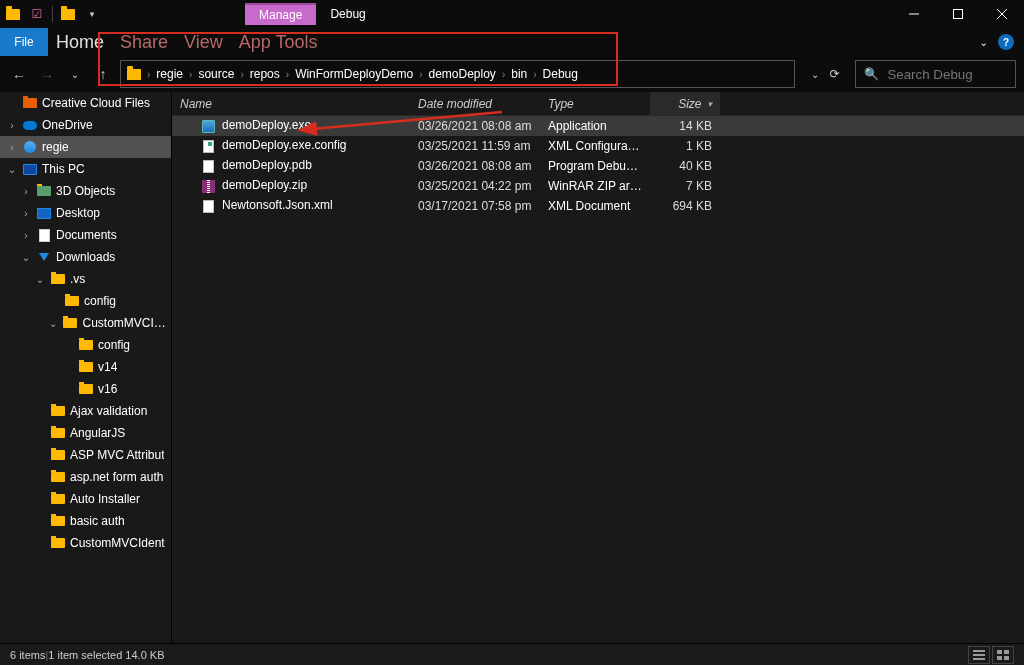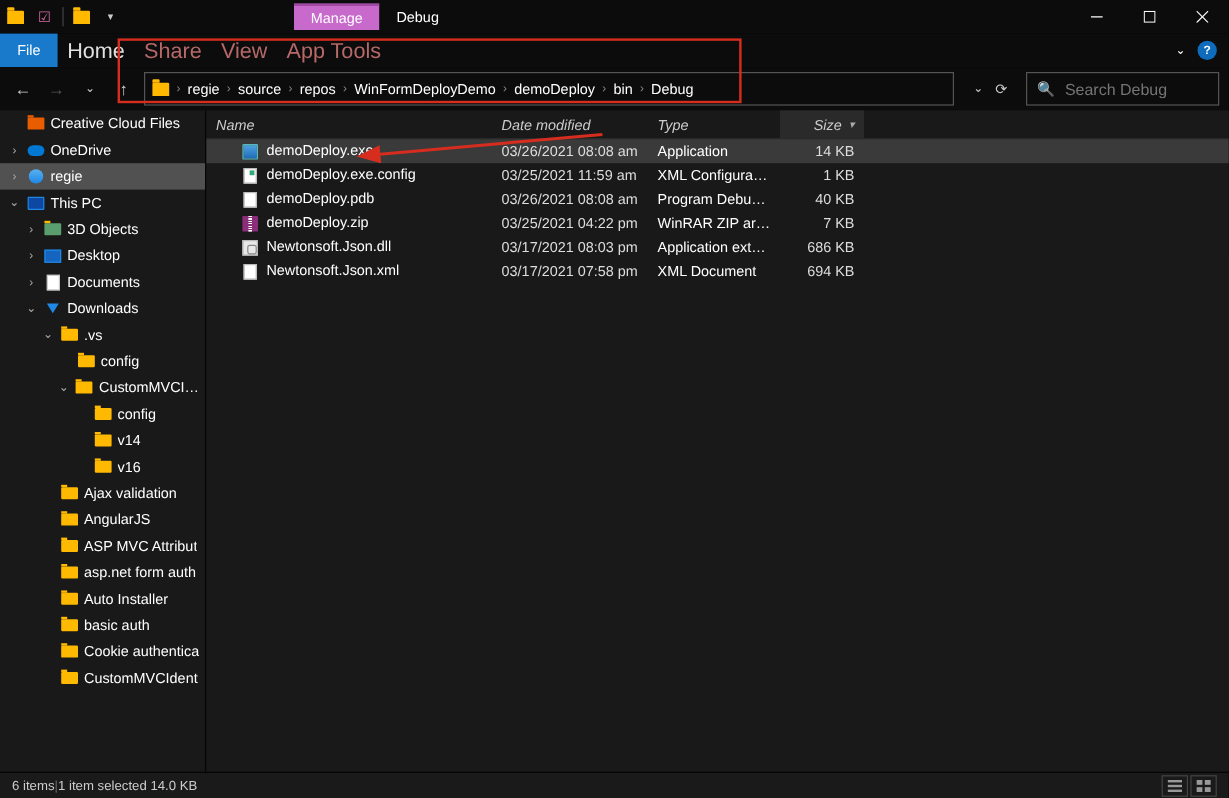--- a/index.html
+++ b/index.html
@@ -338,27 +338,20 @@
           <span class="tree-icon">
             <div class="folder-small"></div>
           </span>
           <span class="label">basic auth</span>
         </div>
         <div class="tree-item" style="padding-left: 34px;">
           <span class="expander"></span>
           <span class="tree-icon">
             <div class="folder-small"></div>
           </span>
-          <span class="label">Cookie authentica</span>
-        </div>
-        <div class="tree-item" style="padding-left: 34px;">
-          <span class="expander"></span>
-          <span class="tree-icon">
-            <div class="folder-small"></div>
-          </span>
           <span class="label">CustomMVCIdent</span>
         </div>
       </div>
   </div>
 
   <div class="filelist">
     <div class="columns">
       <div class="col col-name">Name</div>
       <div class="col col-date">Date modified</div>
       <div class="col col-type">Type</div>
@@ -408,31 +401,20 @@
             </span>
             <span>demoDeploy.zip</span>
           </div>
           <div class="cell cell-date">03/25/2021 04:22 pm</div>
           <div class="cell cell-type">WinRAR ZIP archive</div>
           <div class="cell cell-size">7 KB</div>
         </div>
         <div class="row">
           <div class="cell cell-name">
             <span class="file-icon">
-              <div class="dll-icon"></div>
-            </span>
-            <span>Newtonsoft.Json.dll</span>
-          </div>
-          <div class="cell cell-date">03/17/2021 08:03 pm</div>
-          <div class="cell cell-type">Application exten...</div>
-          <div class="cell cell-size">686 KB</div>
-        </div>
-        <div class="row">
-          <div class="cell cell-name">
-            <span class="file-icon">
               <div class="xml-icon"></div>
             </span>
             <span>Newtonsoft.Json.xml</span>
           </div>
           <div class="cell cell-date">03/17/2021 07:58 pm</div>
           <div class="cell cell-type">XML Document</div>
           <div class="cell cell-size">694 KB</div>
         </div>
       </div>
 

